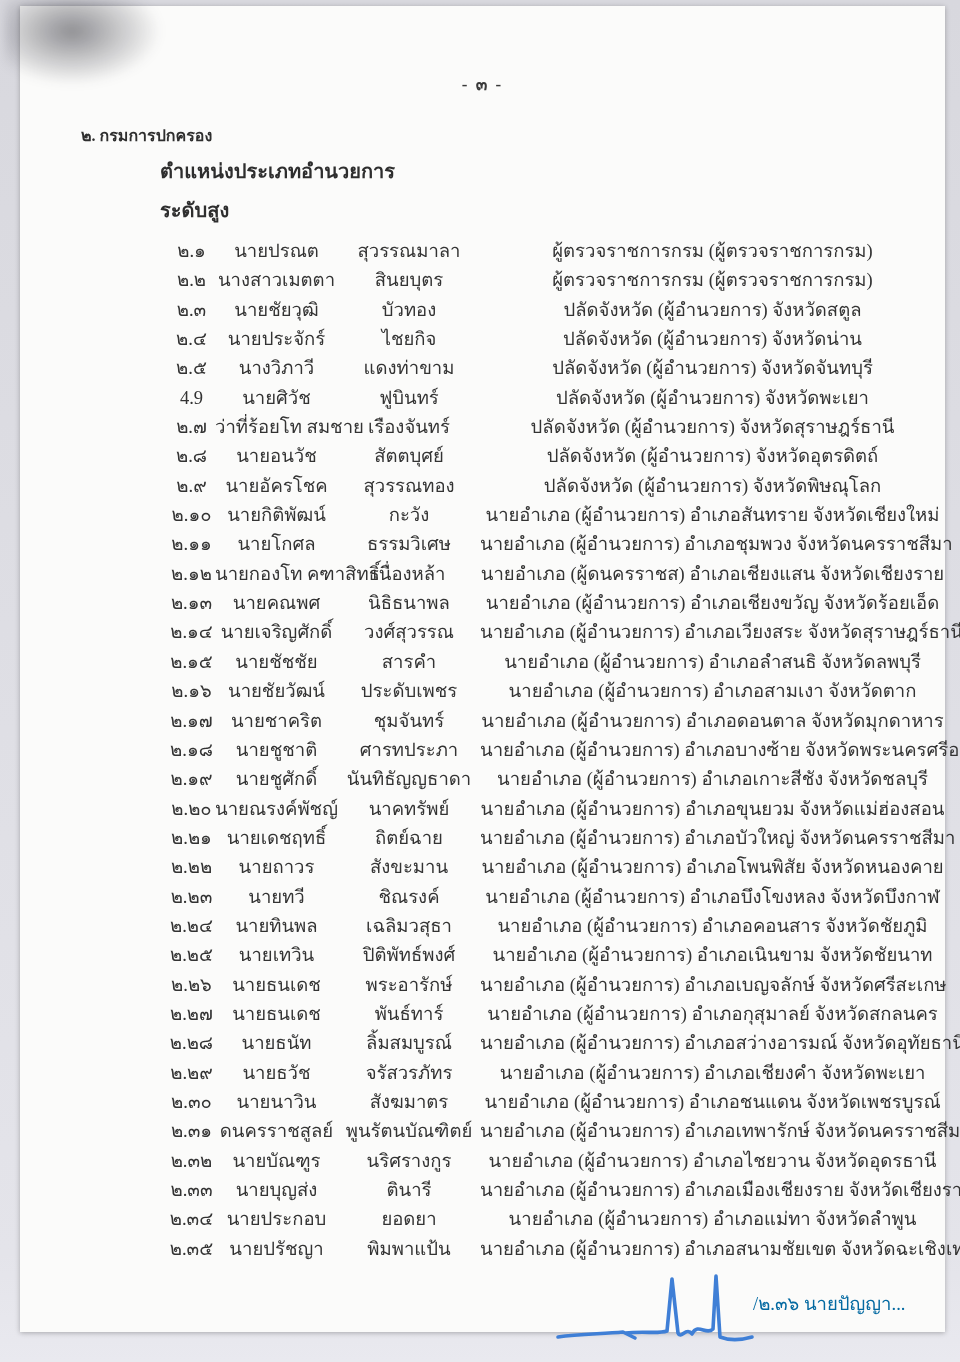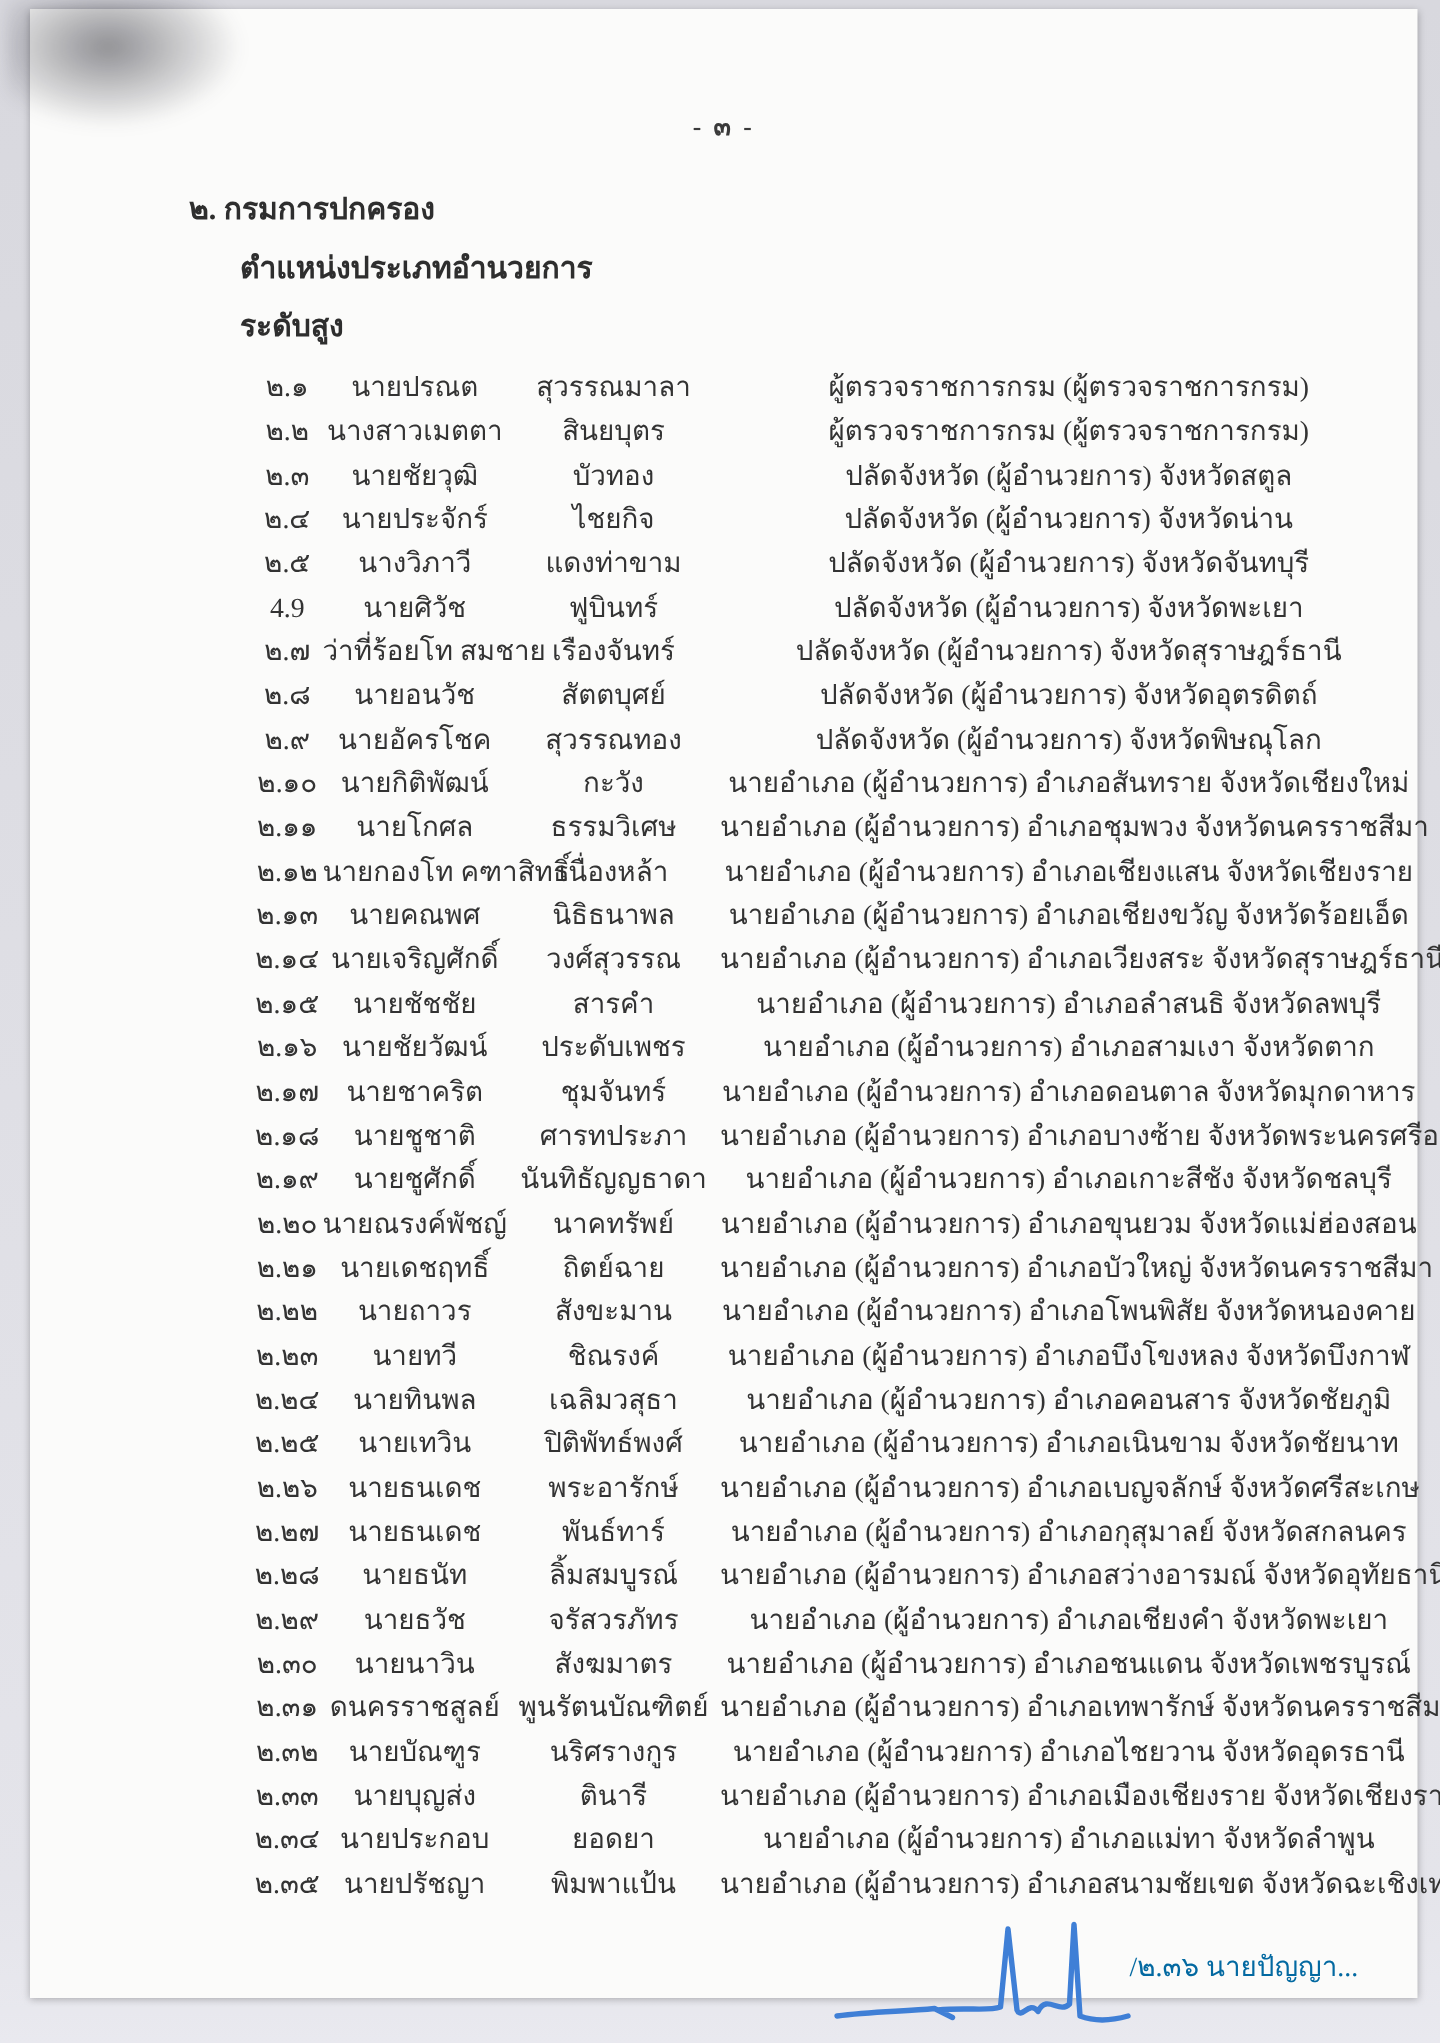--- a/index.html
+++ b/index.html
@@ -22,22 +22,22 @@
     content:"";position:absolute;left:-16px;top:-8px;width:170px;height:95px;
     background:radial-gradient(ellipse at 40% 35%, rgba(35,35,45,.50), rgba(35,35,45,0) 62%);
     filter:blur(5px);
     pointer-events:none;
   }
   .page-number{
     padding-top:64px;text-align:center;
     font-size:17px;letter-spacing:2px;font-weight:bold;color:#3a3a3a;
   }
   .heading{
-    margin:26px 0 0 106px;
-    font-size:20px;font-weight:bold;
+    margin:26px 0 0 61px;
+    font-size:16px;font-weight:bold;
   }
   .subheading{
     margin:7px 0 0 140px;
     font-size:20px;font-weight:bold;
   }
   .underline{text-underline-offset:4px;}
   .entries{
     margin:10px 0 0 148px;
     text-align:center;
   }
@@ -140,21 +140,21 @@
         <div class="row">
           <span>๒.๑๑</span>
           <span>นายโกศล</span>
           <span>ธรรมวิเศษ</span>
           <span>นายอำเภอ (ผู้อำนวยการ) อำเภอชุมพวง จังหวัดนครราชสีมา</span>
         </div>
         <div class="row">
           <span>๒.๑๒</span>
           <span>นายกองโท คฑาสิทธิ์</span>
           <span>เนื่องหล้า</span>
-          <span>นายอำเภอ (ผู้อำนวยการ) อำเภอเชียงแสน จังหวัดเชียงราย</span>
+          <span>นายอำเภอ (ผู้ดนครราชส) อำเภอเชียงแสน จังหวัดเชียงราย</span>
         </div>
         <div class="row">
           <span>๒.๑๓</span>
           <span>นายคณพศ</span>
           <span>นิธิธนาพล</span>
           <span>นายอำเภอ (ผู้อำนวยการ) อำเภอเชียงขวัญ จังหวัดร้อยเอ็ด</span>
         </div>
         <div class="row">
           <span>๒.๑๔</span>
           <span>นายเจริญศักดิ์</span>

